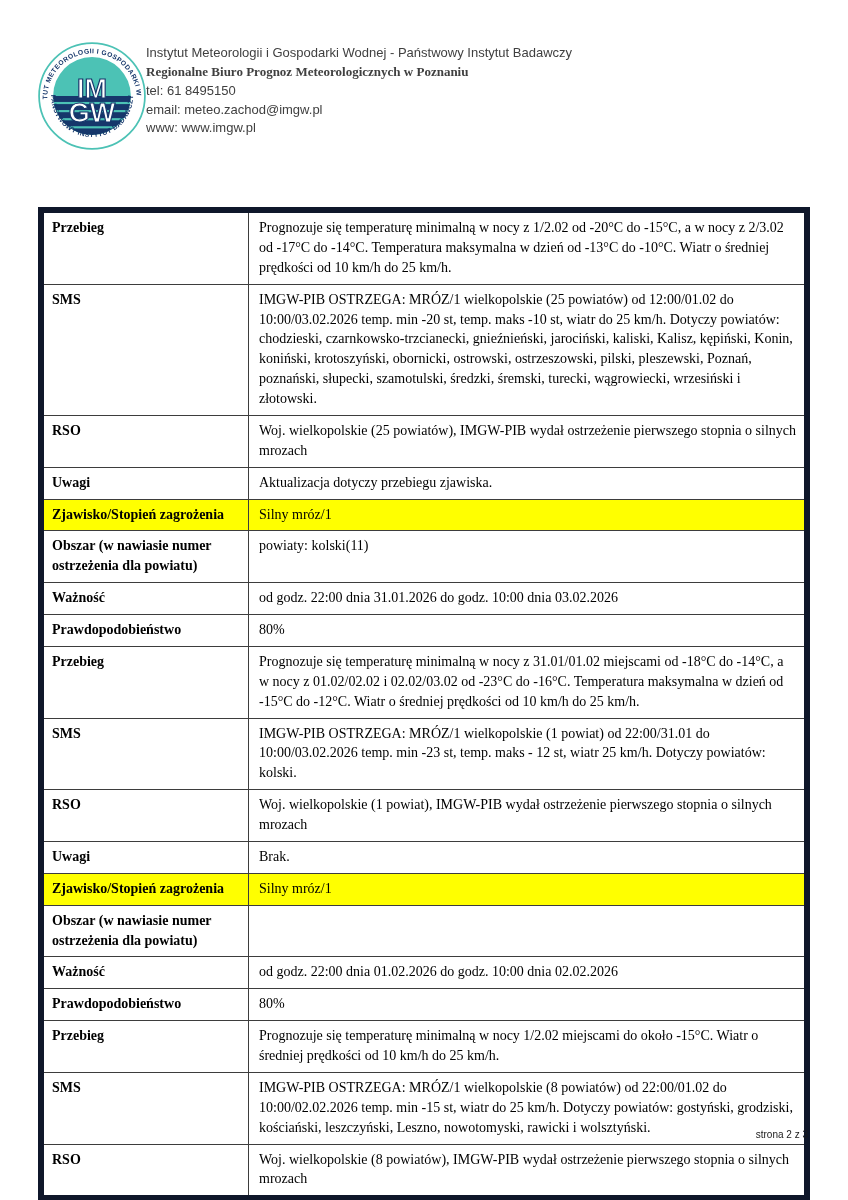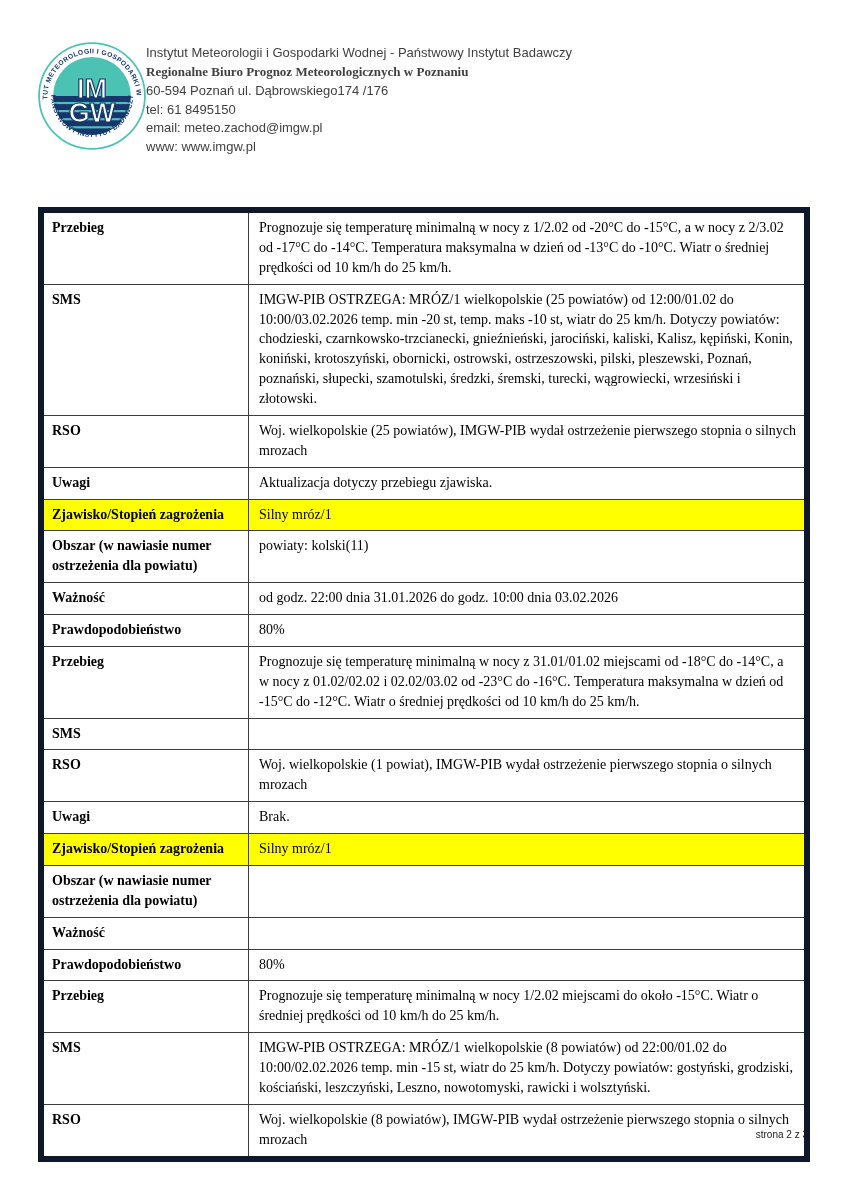--- a/index.html
+++ b/index.html
@@ -77,21 +77,20 @@
           <textPath href="#botArc" startOffset="50%" text-anchor="middle">PAŃSTWOWY INSTYTUT BADAWCZY</textPath>
         </text>
         <text x="50" y="52" text-anchor="middle" font-family="Liberation Sans, sans-serif" font-size="25" font-weight="bold" fill="#ffffff" stroke="#16376B" stroke-width="1.1">IM</text>
         <text x="50" y="74" text-anchor="middle" font-family="Liberation Sans, sans-serif" font-size="25" font-weight="bold" fill="#ffffff" stroke="#16376B" stroke-width="1.1">GW</text>
       </svg>
     </div>
 
     <div class="header-text">
       <div>Instytut Meteorologii i Gospodarki Wodnej - Państwowy Instytut Badawczy</div>
       <div class="bold-line">Regionalne Biuro Prognoz Meteorologicznych w Poznaniu</div>
-      <div>60-594 Poznań ul. Dąbrowskiego174 /176</div>
       <div>tel: 61 8495150</div>
       <div>email: meteo.zachod@imgw.pl</div>
       <div>www: www.imgw.pl</div>
     </div>
   </div>
 
   <div class="table-wrap">
     <div class="wtable" id="warnings-table">
     <div class="trow">
       <div class="cell label-cell">Przebieg</div>
@@ -133,20 +132,21 @@
       <div class="cell value-cell">80%</div>
     </div>
 
     <div class="trow">
       <div class="cell label-cell">Przebieg</div>
       <div class="cell value-cell">Prognozuje się temperaturę minimalną w nocy z 31.01/01.02  miejscami od -18°C do -14°C, a w nocy z  01.02/02.02 i 02.02/03.02 od -23°C do -16°C. Temperatura maksymalna w dzień od -15°C do -12°C. Wiatr o średniej  prędkości  od 10 km/h do 25 km/h.</div>
     </div>
 
     <div class="trow">
       <div class="cell label-cell">SMS</div>
+      <div class="cell value-cell">IMGW-PIB OSTRZEGA: MRÓZ/1 wielkopolskie (1 powiat) od 22:00/31.01 do 10:00/03.02.2026 temp. min -23 st, temp. maks - 12 st, wiatr 25 km/h. Dotyczy powiatów: kolski.</div>
     </div>
 
     <div class="trow">
       <div class="cell label-cell">RSO</div>
       <div class="cell value-cell">Woj. wielkopolskie (1 powiat), IMGW-PIB wydał ostrzeżenie pierwszego stopnia o silnych mrozach</div>
     </div>
 
     <div class="trow">
       <div class="cell label-cell">Uwagi</div>
       <div class="cell value-cell">Brak.</div>
@@ -156,20 +156,21 @@
       <div class="cell label-cell">Zjawisko/Stopień zagrożenia</div>
       <div class="cell value-cell">Silny mróz/1</div>
     </div>
 
     <div class="trow">
       <div class="cell label-cell">Obszar (w nawiasie numer ostrzeżenia  dla powiatu)</div>
     </div>
 
     <div class="trow">
       <div class="cell label-cell">Ważność</div>
+      <div class="cell value-cell">od godz. 22:00 dnia 01.02.2026 do godz. 10:00 dnia 02.02.2026</div>
     </div>
 
     <div class="trow">
       <div class="cell label-cell">Prawdopodobieństwo</div>
       <div class="cell value-cell">80%</div>
     </div>
 
     <div class="trow">
       <div class="cell label-cell">Przebieg</div>
       <div class="cell value-cell">Prognozuje się temperaturę minimalną w nocy 1/2.02 miejscami do około -15°C. Wiatr o średniej  prędkości  od 10 km/h do 25 km/h.</div>

